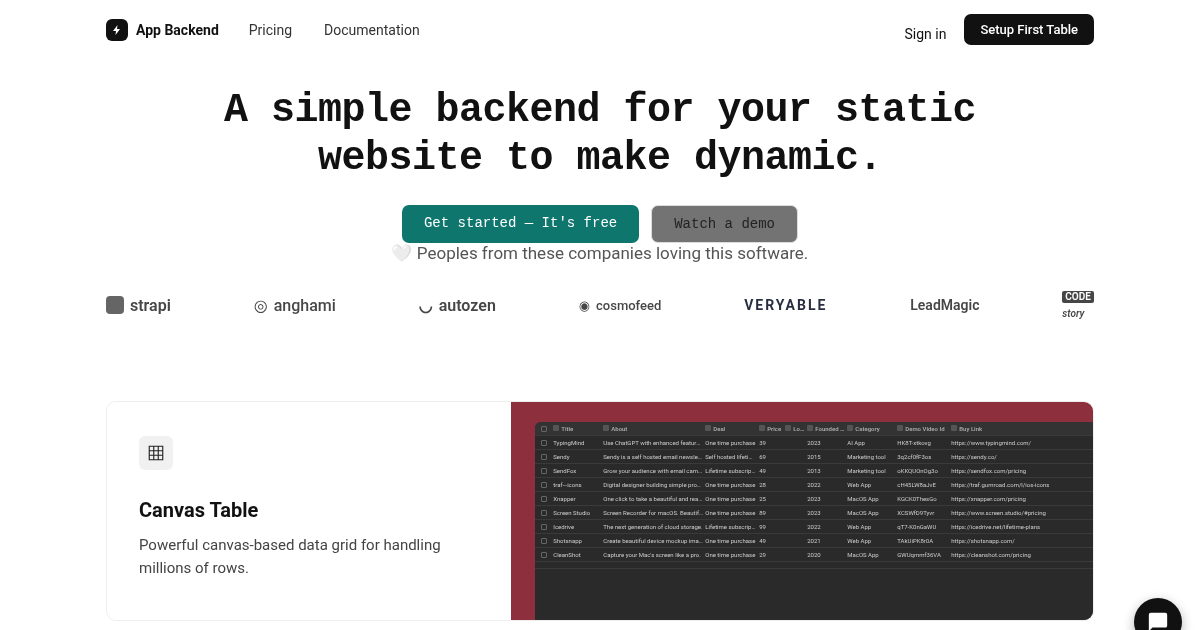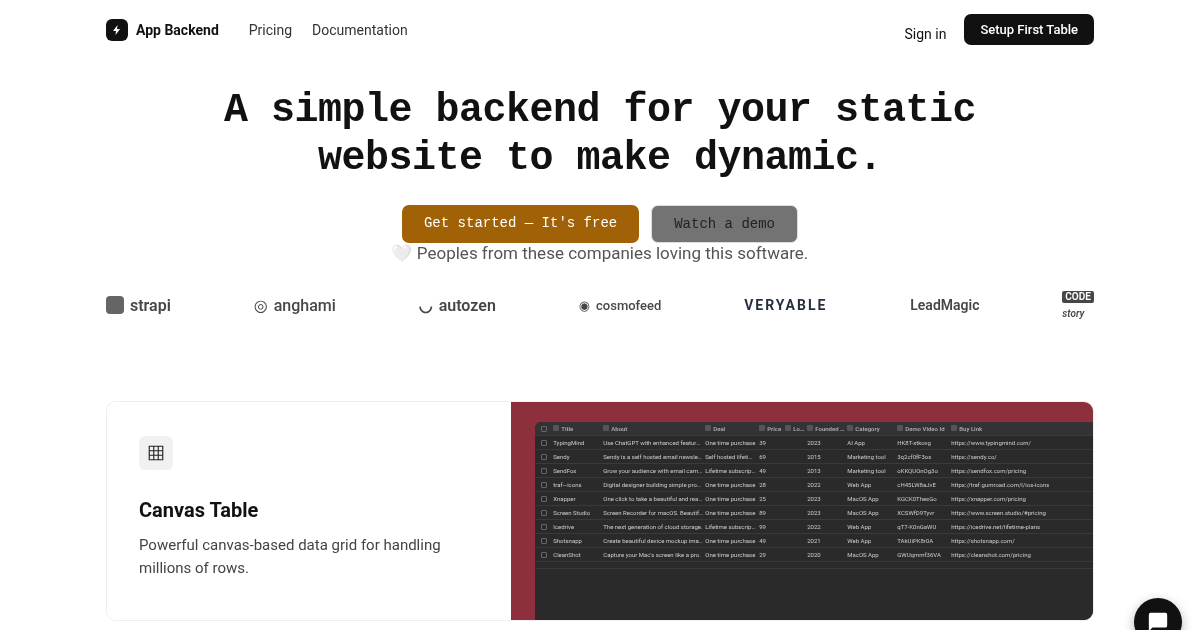--- a/index.html
+++ b/index.html
@@ -27,21 +27,21 @@
     .brand-icon {
       width: 22px; height: 22px;
       background: #111;
       border-radius: 6px;
       display: flex;
       align-items: center;
       justify-content: center;
     }
     .brand-icon svg { width: 12px; height: 12px; fill: #fff; }
     .brand-name { font-weight: 700; font-size: 14px; }
-    .nav-links { display: flex; gap: 20px; }
+    .nav-links { display: flex; gap: 32px; }
     .nav-link { font-size: 14px; color: #333; cursor: pointer; }
     .nav-right { margin-left: auto; display: flex; align-items: center; gap: 18px; }
     .signin { font-size: 14px; color: #111; cursor: pointer; margin-top: 8px; }
     .cta-btn {
       background: #111; color: #fff;
       padding: 8px 16px;
       border-radius: 7px;
       font-size: 13px;
       font-weight: 500;
       cursor: pointer;
@@ -55,21 +55,21 @@
       line-height: 1.2;
       letter-spacing: -0.5px;
     }
     .hero-btns {
       display: flex;
       justify-content: center;
       gap: 12px;
       margin-top: 22px;
     }
     .btn-primary {
-      background: #a16207; color: #fff;
+      background: #0f766e; color: #fff;
       padding: 10px 22px;
       border-radius: 7px;
       font-size: 14px;
       font-weight: 500;
       cursor: pointer;
     }
     .btn-outline {
       background: #737373; color: #222;
       padding: 10px 22px;
       border-radius: 7px;

